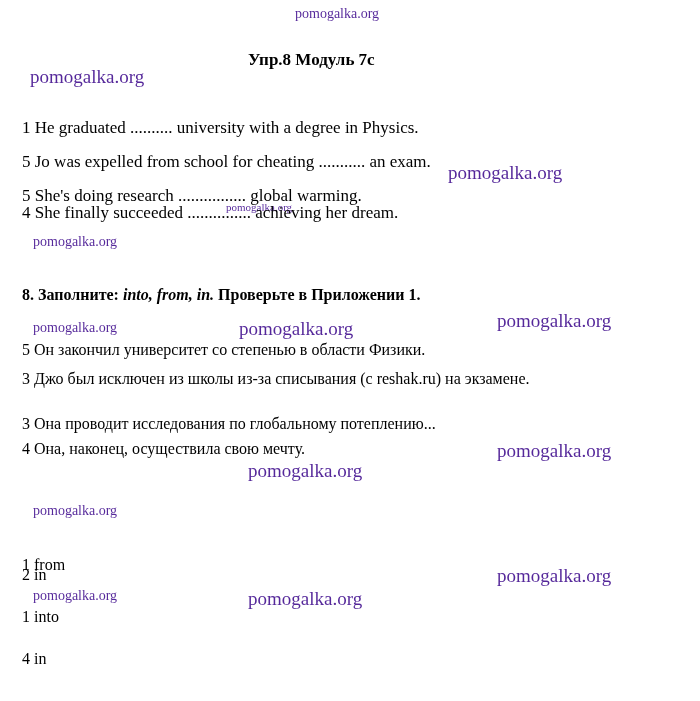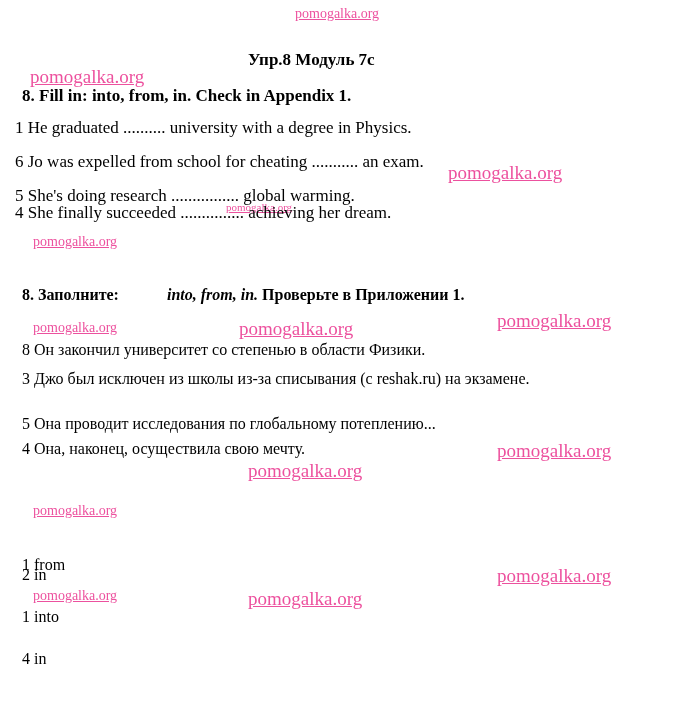--- a/index.html
+++ b/index.html
@@ -15,57 +15,55 @@
     position: relative;
     overflow: hidden;
   }
   .page {
     position: relative;
     width: 700px;
     height: 701px;
   }
   .wm {
     position: absolute;
-    color: #ec4899;
+    color: #4c1d95;
     font-family: "Liberation Serif", serif;
     white-space: nowrap;
     pointer-events: none;
     opacity: 0.95;
-    text-decoration: underline;
   }
   .title {
     position: absolute;
     left: 248px;
     top: 50px;
     font-size: 17px;
     font-weight: bold;
   }
   .heading-en {
     position: absolute;
     left: 22px;
     top: 86px;
     font-size: 17px;
     font-weight: bold;
   }
   .line {
     position: absolute;
-    left: 15px;
+    left: 22px;
     font-size: 17px;
     white-space: nowrap;
   }
   .heading-ru {
     position: absolute;
     left: 22px;
     top: 286px;
     font-size: 16px;
     font-weight: bold;
   }
   .heading-ru .it {
     font-style: italic;
-    margin-left: 44px;
   }
   .ru-line {
     position: absolute;
     left: 22px;
     font-size: 16px;
   }
   .ru-para {
     position: absolute;
     left: 22px;
     width: 628px;
@@ -96,34 +94,33 @@
       <div class="wm" style="left: 497px; top: 440px; font-size: 19px;">pomogalka.org</div>
       <div class="wm" style="left: 248px; top: 460px; font-size: 19px;">pomogalka.org</div>
       <div class="wm" style="left: 33px; top: 503px; font-size: 14px;">pomogalka.org</div>
       <div class="wm" style="left: 497px; top: 565px; font-size: 19px;">pomogalka.org</div>
       <div class="wm" style="left: 248px; top: 588px; font-size: 19px;">pomogalka.org</div>
       <div class="wm" style="left: 33px; top: 588px; font-size: 14px;">pomogalka.org</div>
     </div>
 
   <div class="title">Упр.8 Модуль 7c</div>
 
-  <div class="heading-en">8. Fill in: into, from, in. Check in Appendix 1.</div>
 
   <div class="line" style="top:118px;">1 He graduated .......... university with a degree in Physics.</div>
-  <div class="line" style="top:152px;">6 Jo was expelled from school for cheating ........... an exam.</div>
+  <div class="line" style="top:152px;">5 Jo was expelled from school for cheating ........... an exam.</div>
   <div class="line" style="top:186px;">5 She's doing research ................ global warming.</div>
   <div class="line" style="top:203px;top:203px;">4 She finally succeeded ............... achieving her dream.</div>
 
   <div class="heading-ru">
     <span>8. Заполните: </span><span class="it">into, from, in.</span><span> Проверьте в Приложении 1.</span>
   </div>
 
-  <div class="ru-line" style="top:341px;">8 Он закончил университет со степенью в области Физики.</div>
+  <div class="ru-line" style="top:341px;">5 Он закончил университет со степенью в области Физики.</div>
   <div class="ru-para" style="top:368px;">3 Джо был исключен из школы из-за списывания (с reshak.ru) на экзамене.</div>
-  <div class="ru-line" style="top:415px;">5 Она проводит исследования по глобальному потеплению...</div>
+  <div class="ru-line" style="top:415px;">3 Она проводит исследования по глобальному потеплению...</div>
   <div class="ru-line" style="top:440px;">4 Она, наконец, осуществила свою мечту.</div>
 
   <div class="answer" style="top:556px;text-align:center;">1 from</div>
   <div class="answer" style="top:566px;text-align:center;">2 in</div>
   <div class="answer" style="top:608px;">1 into</div>
   <div class="answer" style="top:650px;">4 in</div>
 
 </div>
 
 </body></html>

